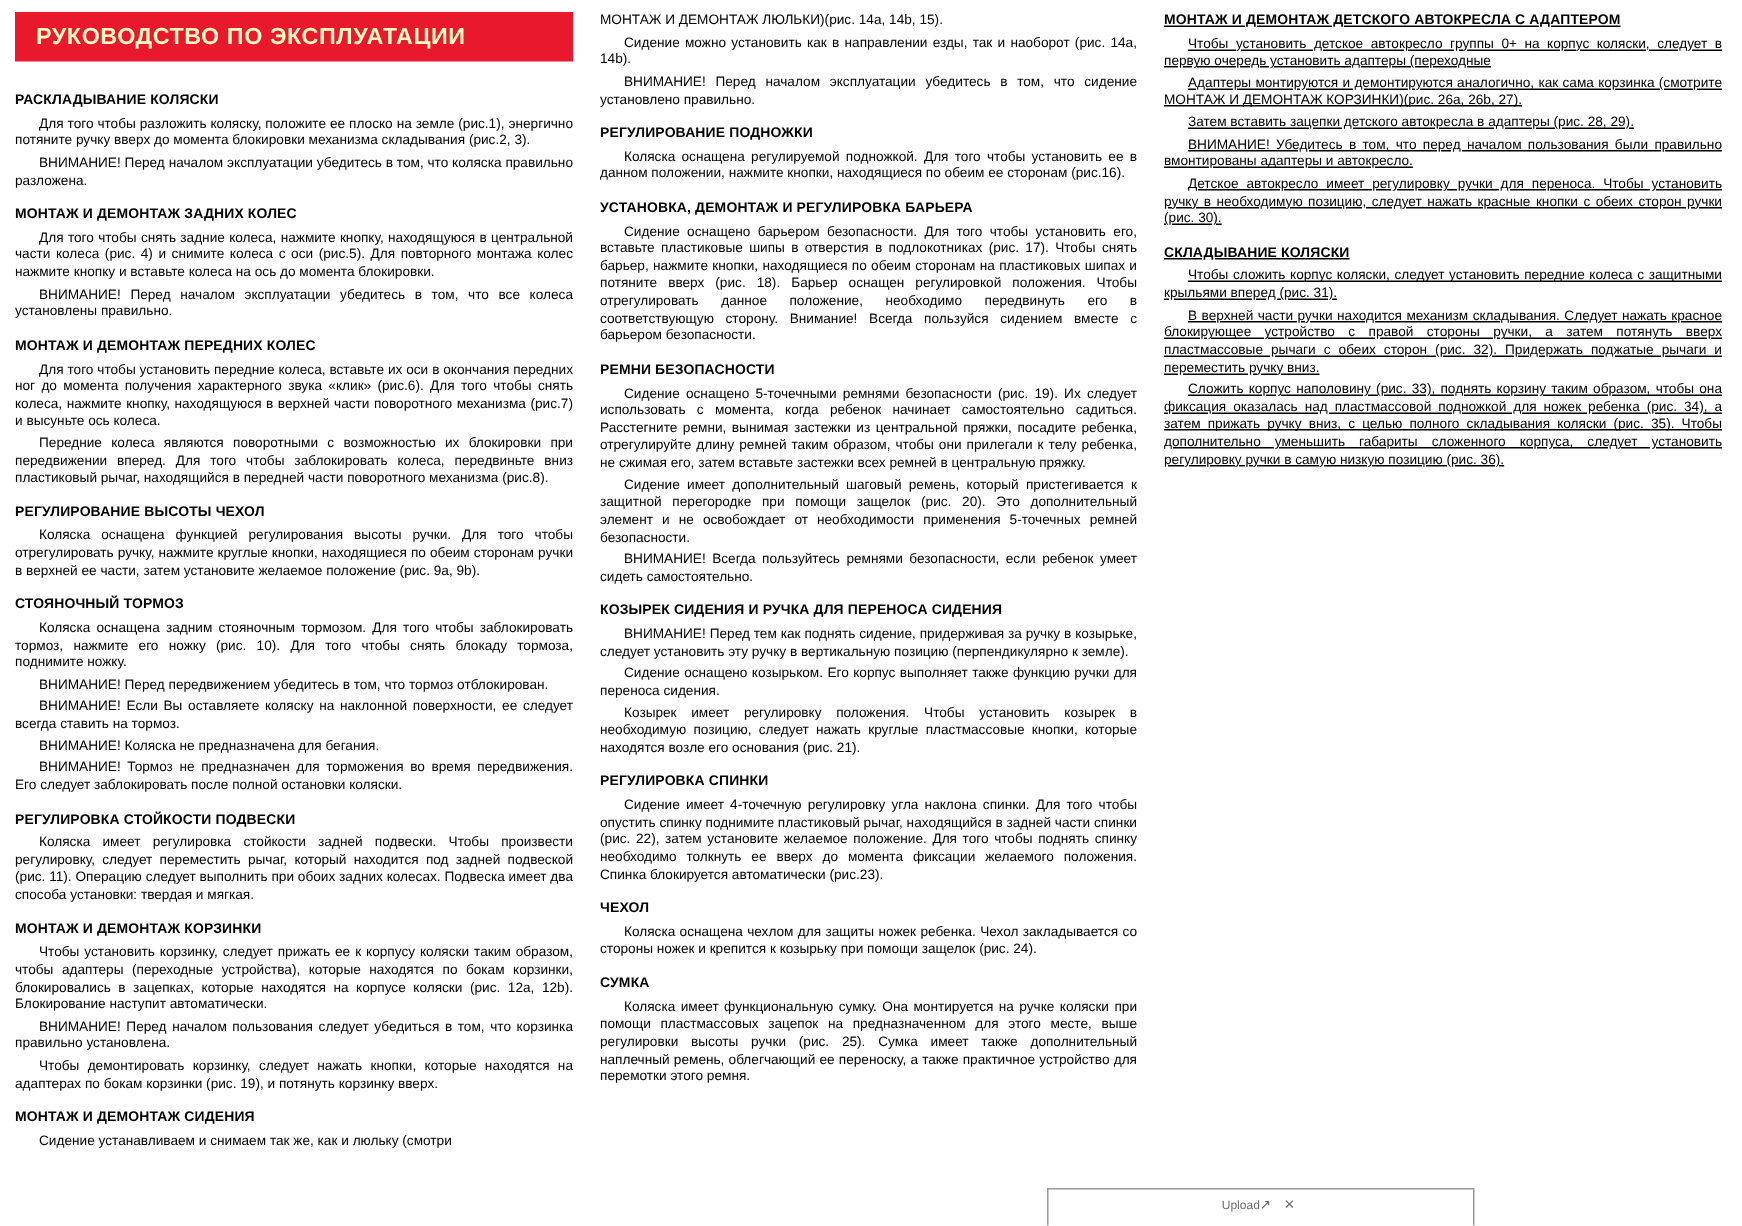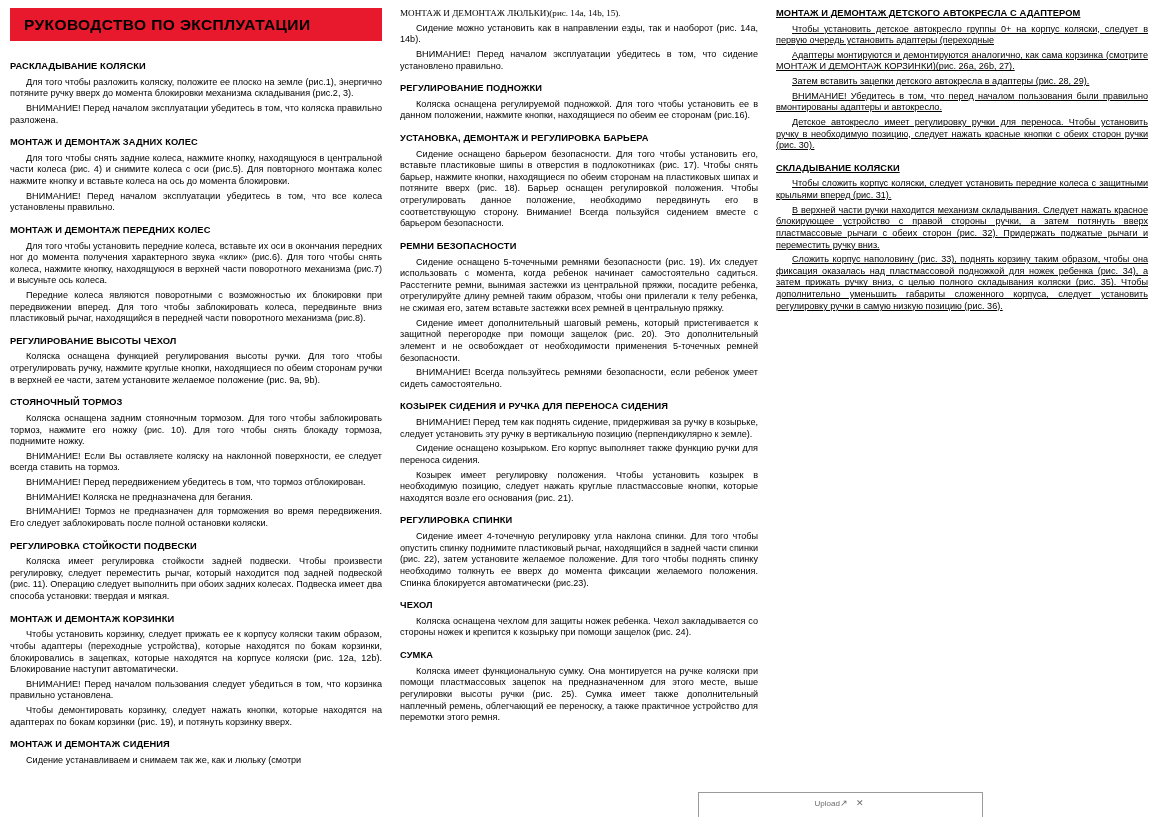--- a/index.html
+++ b/index.html
@@ -28,21 +28,21 @@
   }
   .col {
     width: 372px;
     flex: 0 0 372px;
   }
   .col2 { width: 358px; flex: 0 0 358px; }
   .col3 { width: 372px; flex: 0 0 372px; text-decoration: underline; }
 
   .title-bar {
     background: #e8192c;
-    color: #000000;
+    color: #fef9c3;
     font-size: 15.5px;
     font-weight: bold;
     letter-spacing: 0.4px;
     padding: 8px 0 8px 14px;
     margin-bottom: 20px;
     line-height: 1.1;
   }
 
   h2.section {
     font-size: 9.3px;
@@ -53,21 +53,21 @@
   }
   h2.section.first { margin-top: 0; }
 
   p.body {
     font-size: 9.1px;
     line-height: 1.28;
     margin: 0 0 3px 0;
     text-align: justify;
     text-indent: 16px;
   }
-  p.body.noindent { text-indent: 0; font-family: Liberation Serif, serif; }
+  p.body.noindent { text-indent: 0; }
 
   .col3 p.body { text-indent: 16px; }
 
   .footer-box {
     position: absolute;
     left: 698px;
     top: 792px;
     width: 285px;
     height: 36px;
     border: 1px solid #9a9a9a;
@@ -104,22 +104,22 @@
 
       <h2 class="section">МОНТАЖ И ДЕМОНТАЖ ПЕРЕДНИХ КОЛЕС</h2>
       <p class="body">Для того чтобы установить передние колеса, вставьте их оси в окончания передних ног до момента получения характерного звука «клик» (рис.6). Для того чтобы снять колеса, нажмите кнопку, находящуюся в верхней части поворотного механизма (рис.7) и высуньте ось колеса.</p>
       <p class="body">Передние колеса являются поворотными с возможностью их блокировки при передвижении вперед. Для того чтобы заблокировать колеса, передвиньте вниз пластиковый рычаг, находящийся в передней части поворотного механизма (рис.8).</p>
 
       <h2 class="section">РЕГУЛИРОВАНИЕ ВЫСОТЫ ЧЕХОЛ</h2>
       <p class="body">Коляска оснащена функцией регулирования высоты ручки. Для того чтобы отрегулировать ручку, нажмите круглые кнопки, находящиеся по обеим сторонам ручки в верхней ее части, затем установите желаемое положение (рис. 9a, 9b).</p>
 
       <h2 class="section">СТОЯНОЧНЫЙ ТОРМОЗ</h2>
       <p class="body">Коляска оснащена задним стояночным тормозом. Для того чтобы заблокировать тормоз, нажмите его ножку (рис. 10). Для того чтобы снять блокаду тормоза, поднимите ножку.</p>
+      <p class="body">ВНИМАНИЕ! Перед передвижением убедитесь в том, что тормоз отблокирован.</p>
       <p class="body">ВНИМАНИЕ! Если Вы оставляете коляску на наклонной поверхности, ее следует всегда ставить на тормоз.</p>
-      <p class="body">ВНИМАНИЕ! Перед передвижением убедитесь в том, что тормоз отблокирован.</p>
       <p class="body">ВНИМАНИЕ! Коляска не предназначена для бегания.</p>
       <p class="body">ВНИМАНИЕ! Тормоз не предназначен для торможения во время передвижения. Его следует заблокировать после полной остановки коляски.</p>
 
       <h2 class="section">РЕГУЛИРОВКА СТОЙКОСТИ ПОДВЕСКИ</h2>
       <p class="body">Коляска имеет регулировка стойкости задней подвески. Чтобы произвести регулировку, следует переместить рычаг, который находится под задней подвеской (рис. 11). Операцию следует выполнить при обоих задних колесах. Подвеска имеет два способа установки: твердая и мягкая.</p>
 
       <h2 class="section">МОНТАЖ И ДЕМОНТАЖ КОРЗИНКИ</h2>
       <p class="body">Чтобы установить корзинку, следует прижать ее к корпусу коляски таким образом, чтобы адаптеры (переходные устройства), которые находятся по бокам корзинки, блокировались в зацепках, которые находятся на корпусе коляски (рис. 12a, 12b). Блокирование наступит автоматически.</p>
       <p class="body">ВНИМАНИЕ! Перед началом пользования следует убедиться в том, что корзинка правильно установлена.</p>
       <p class="body">Чтобы демонтировать корзинку, следует нажать кнопки, которые находятся на адаптерах по бокам корзинки (рис. 19), и потянуть корзинку вверх.</p>

